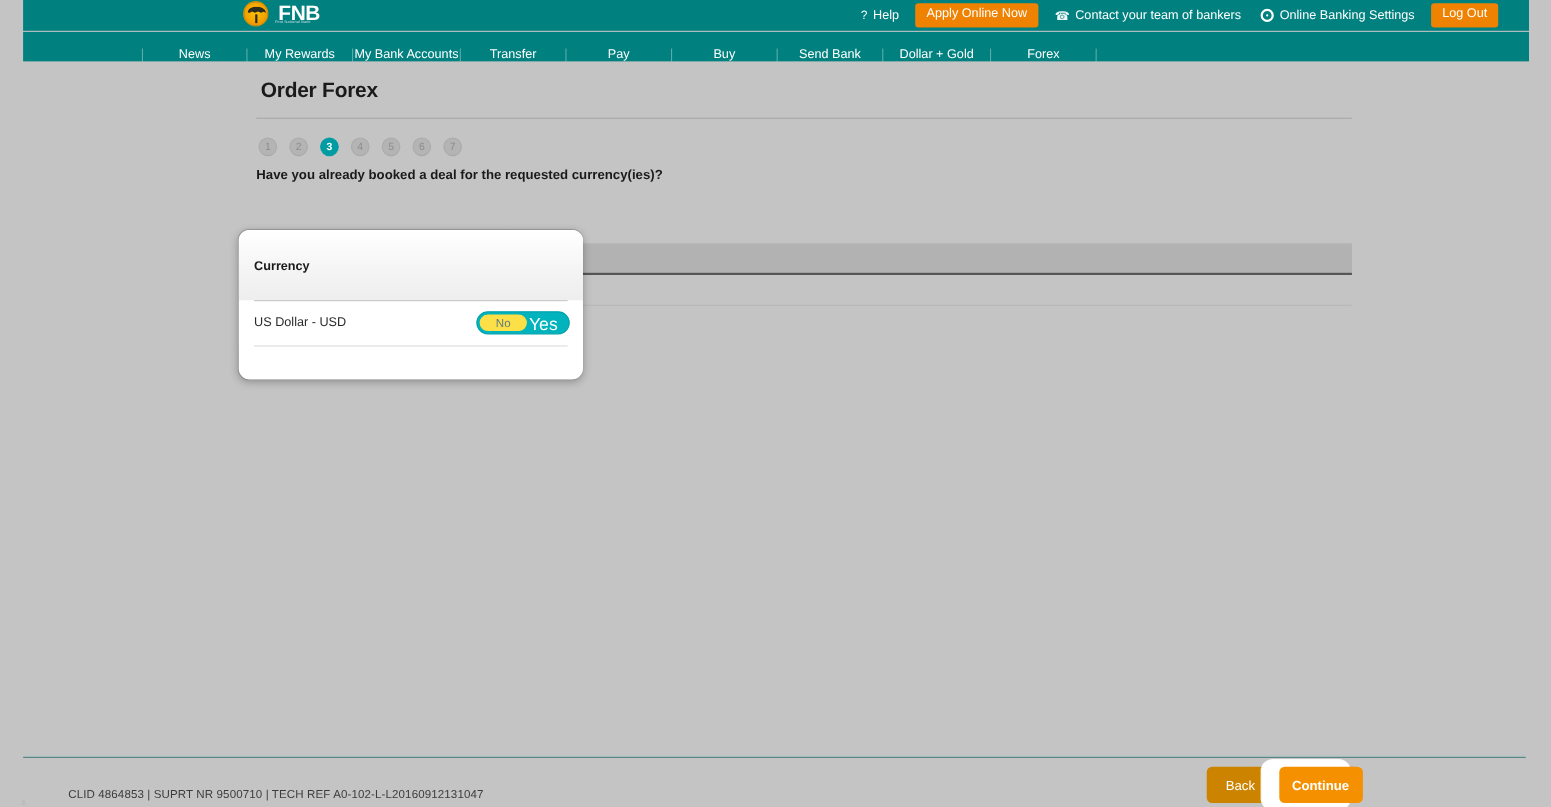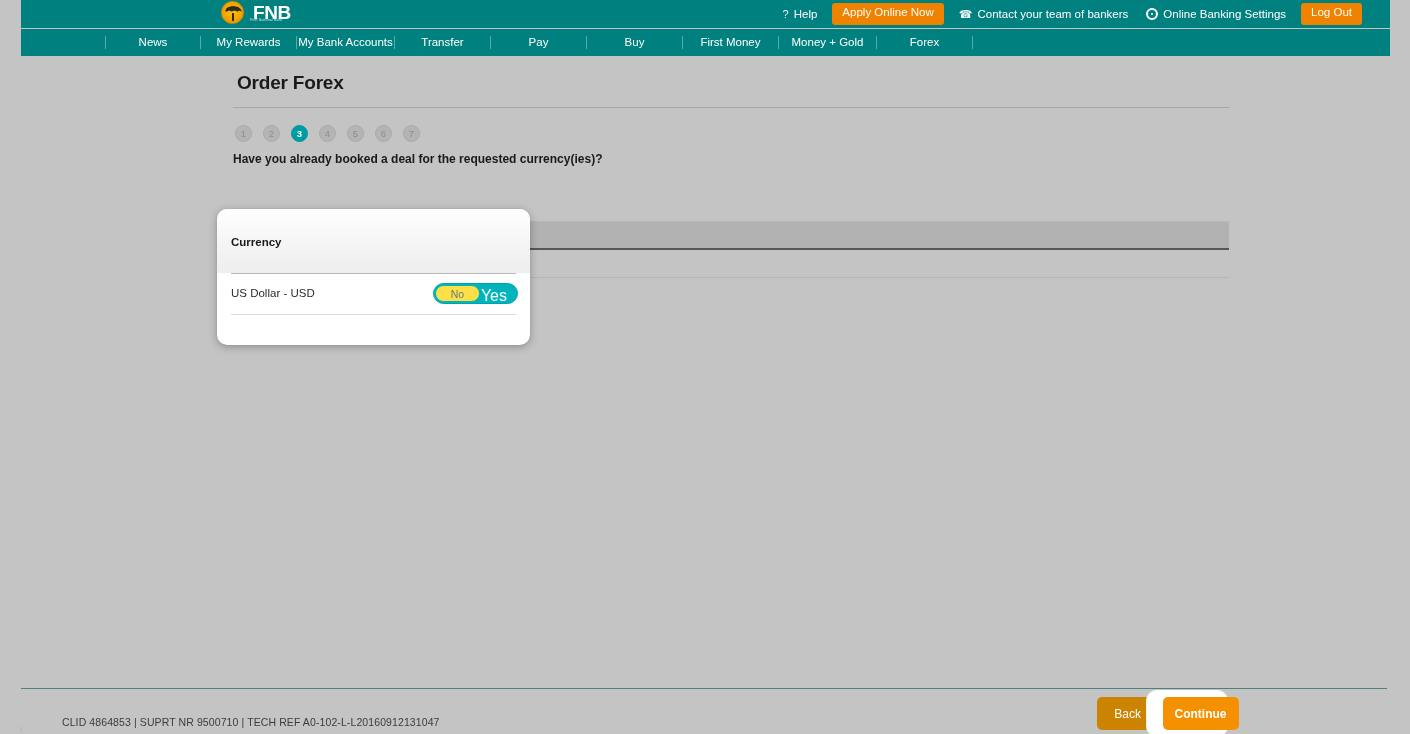--- a/index.html
+++ b/index.html
@@ -78,22 +78,22 @@
   .gear-icon::after {
     content: ""; position: absolute; left: 3px; top: 3px;
     width: 2px; height: 2px; background: #ffffff; border-radius: 50%;
   }
 
   
   .mainnav {
     position: absolute; left: 21px; top: 29px;
     width: 1369px; height: 27px;
     background: #00807f;
-    display: flex; align-items: center;
-    padding-left: 84px;
+    display: flex; align-items: flex-end;
+    padding-left: 108px;
   }
   .nav-item {
     flex: 0 0 96px;
     display: flex; align-items: center; justify-content: center;
     color: #ffffff; font-size: 11.5px; text-align: center;
     line-height: 1.08; position: relative;
     border-right: 1px solid rgba(255,255,255,.35);
   }
   .nav-item:first-child { border-left: 1px solid rgba(255,255,255,.35); }
   .nav-item.w-wide { flex: 0 0 98px; }
@@ -299,22 +299,22 @@
     </div>
   </div>
 
   <div class="mainnav">
     <div class="nav-item">News</div>
     <div class="nav-item">My Rewards</div>
     <div class="nav-item w-wide">My Bank Accounts</div>
     <div class="nav-item">Transfer</div>
     <div class="nav-item">Pay</div>
     <div class="nav-item">Buy</div>
-    <div class="nav-item">First Money</div>
-    <div class="nav-item w-wide">Money + Gold</div>
+    <div class="nav-item">Send Bank</div>
+    <div class="nav-item w-wide">Dollar + Gold</div>
     <div class="nav-item">Forex</div>
   </div>
 
   <div class="content">
 
     <div class="page-title">Order Forex</div>
     <div class="title-rule"></div>
 
     <div class="steps">
       <div class="step">1</div>

